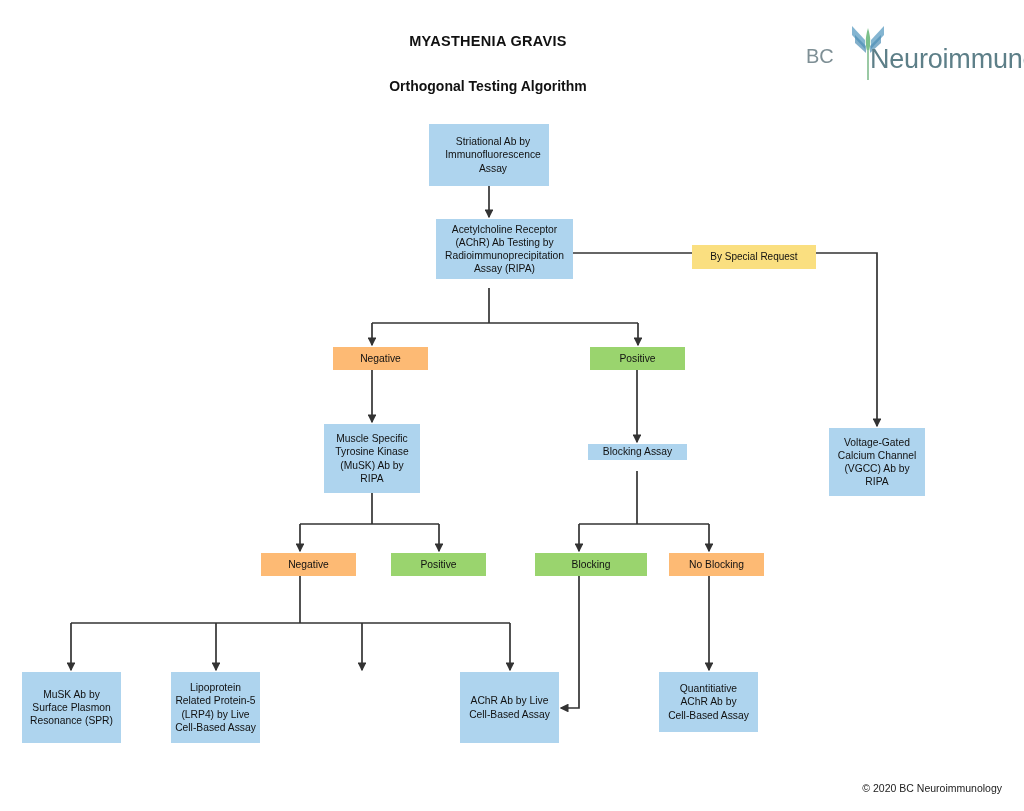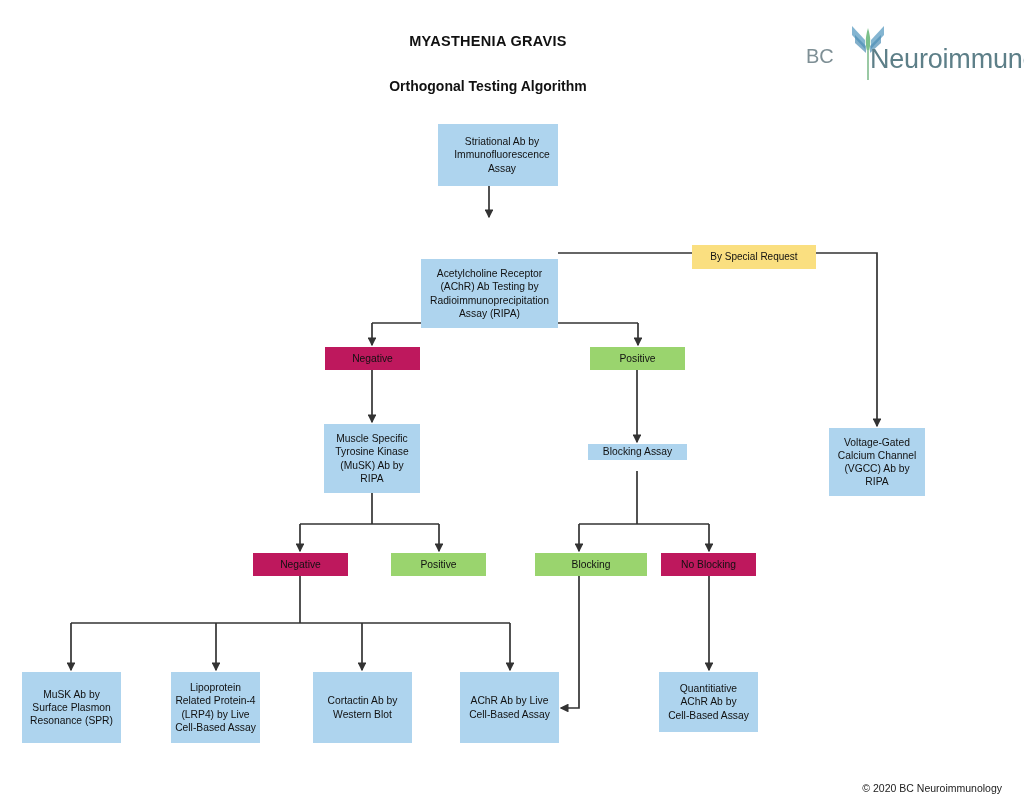--- a/index.html
+++ b/index.html
@@ -103,21 +103,21 @@
     align-items: center;
     justify-content: center;
     text-align: center;
     font-size: 10.3px;
     line-height: 13.2px;
     color: #111111;
     padding: 2px 4px;
     white-space: pre-line;
   }
   .node.blue   { background: #aed4ee; }
-  .node.red    { background: #be185d; }
+  .node.red    { background: #fdba74; margin-left: 8px; }
   .node.green  { background: #9ad46e; }
   .node.yellow { background: #fadf80; }
 </style>
 </head>
 <body>
 
 <div id="page">
 
   <div class="title-main">MYASTHENIA GRAVIS</div>
   <div class="title-sub">Orthogonal Testing Algorithm</div>
@@ -174,24 +174,24 @@
       <path d="M216,623 L216,670" marker-end="url(#arrow)"></path>
       <path d="M362,623 L362,670" marker-end="url(#arrow)"></path>
       <path d="M510,623 L510,670" marker-end="url(#arrow)"></path>
 
       <path d="M579,576 L579,708 L561,708" marker-end="url(#arrow)"></path>
 
       <path d="M709,576 L709,670" marker-end="url(#arrow)"></path>
     </g>
   </svg>
 
-  <div class="node blue" style="left:438px; top:124px; width:120px; height:62px;padding-left:12px;">Striational Ab by
+  <div class="node blue" style="left:429px; top:124px; width:120px; height:62px;padding-left:12px;">Striational Ab by
 Immunofluorescence
 Assay</div>
-  <div class="node blue" style="left:421px; top:219px; width:137px; height:69px;margin-top:40px;">Acetylcholine Receptor
+  <div class="node blue" style="left:436px; top:219px; width:137px; height:60px;">Acetylcholine Receptor
 (AChR) Ab Testing by
 Radioimmunoprecipitation
 Assay (RIPA)</div>
   <div class="node yellow" style="left:692px; top:245px; width:124px; height:24px; font-size:10px;">By Special Request</div>
   <div class="node red" style="left:325px; top:347px; width:95px;  height:23px;">Negative</div>
   <div class="node green" style="left:590px; top:347px; width:95px;  height:23px;">Positive</div>
   <div class="node blue" style="left:324px; top:424px; width:96px;  height:69px;">Muscle Specific
 Tyrosine Kinase
 (MuSK) Ab by
 RIPA</div>
@@ -201,25 +201,23 @@
 (VGCC) Ab by
 RIPA</div>
   <div class="node red" style="left:253px; top:553px; width:95px;  height:23px;">Negative</div>
   <div class="node green" style="left:391px; top:553px; width:95px;  height:23px;">Positive</div>
   <div class="node green" style="left:535px; top:553px; width:112px;  height:23px;">Blocking</div>
   <div class="node red" style="left:661px; top:553px; width:95px;  height:23px;">No Blocking</div>
   <div class="node blue" style="left:22px;  top:672px; width:99px;  height:71px;">MuSK Ab by
 Surface Plasmon
 Resonance (SPR)</div>
   <div class="node blue" style="left:171px; top:672px; width:89px;  height:71px;">Lipoprotein
-Related Protein-4
+Related Protein-5
 (LRP4) by Live
 Cell-Based Assay</div>
-  <div class="node blue" style="left:313px; top:672px; width:99px;  height:71px;">Cortactin Ab by
-Western Blot</div>
   <div class="node blue" style="left:460px; top:672px; width:99px;  height:71px;">AChR Ab by Live
 Cell-Based Assay</div>
   <div class="node blue" style="left:659px; top:672px; width:99px;  height:60px;">Quantitiative
 AChR Ab by
 Cell-Based Assay</div>
 
   <div class="copyright">© 2020 BC Neuroimmunology</div>
 
 </div>
 

